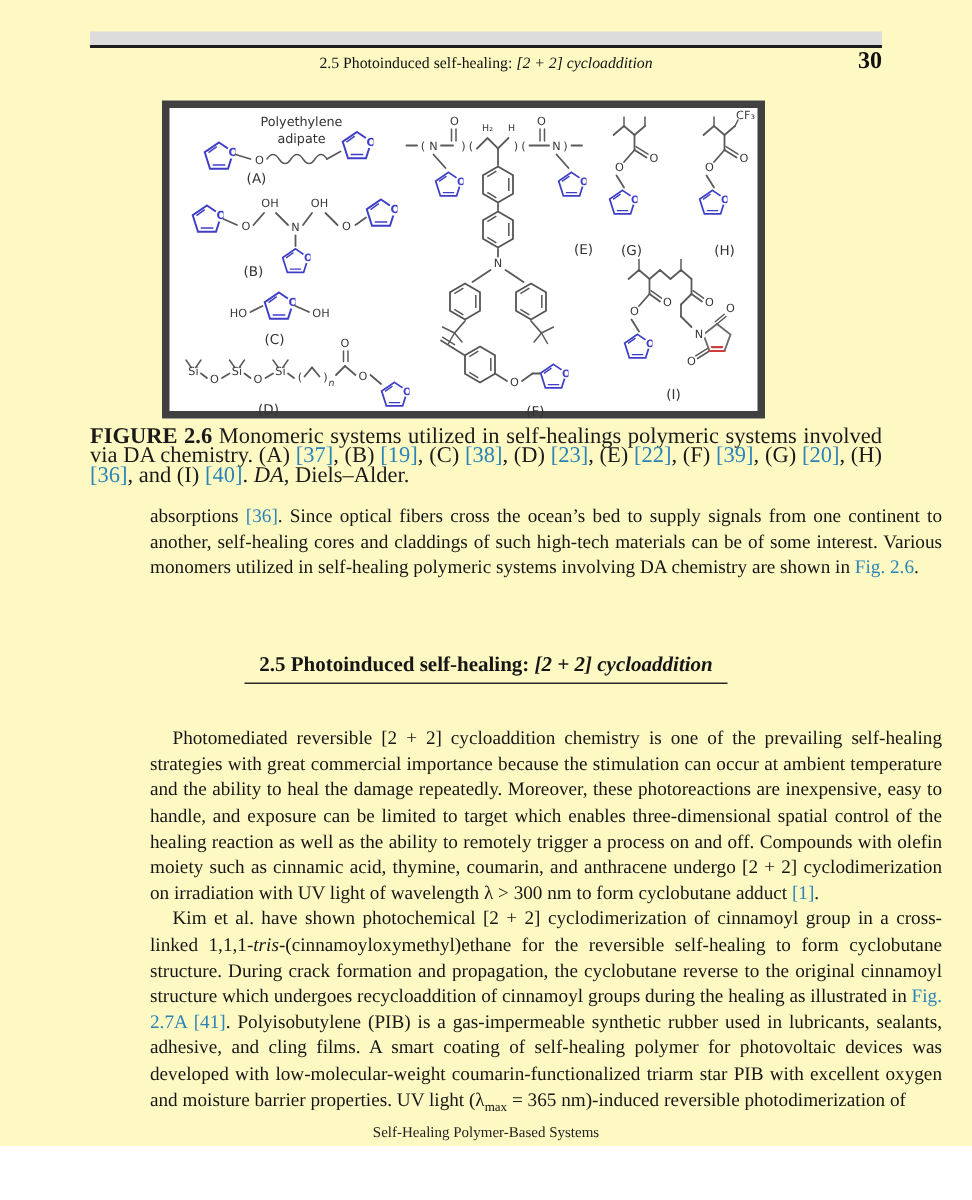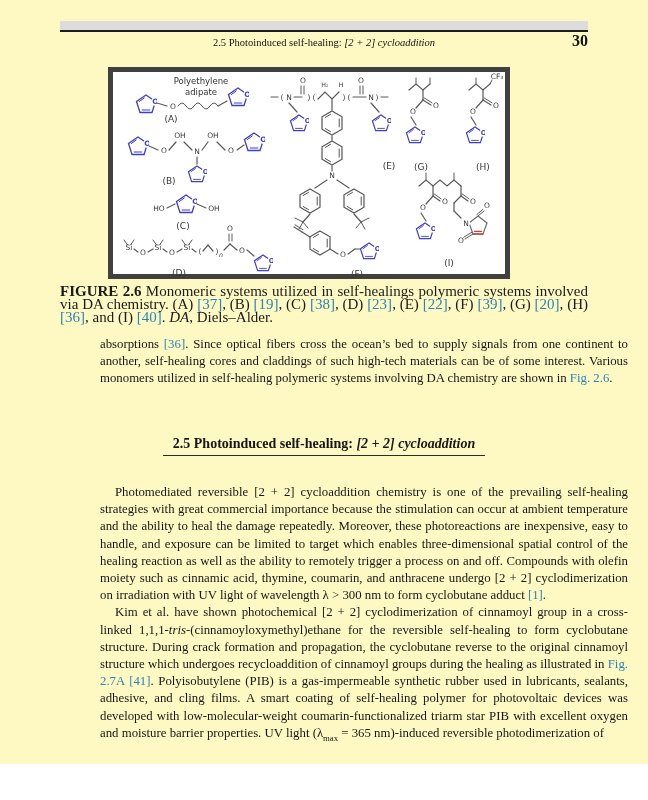--- a/index.html
+++ b/index.html
@@ -298,14 +298,15 @@
 
   <div class="section-heading">
     <span class="rule"><span>2.5  Photoinduced self-healing: </span><span class="i">[2 + 2] cycloaddition</span></span>
   </div>
 
   <div class="bodyblock" id="body2">
     <p><span>Photomediated reversible [2 + 2] cycloaddition chemistry is one of the prevailing self-healing strategies with great commercial importance because the stimulation can occur at ambient temperature and the ability to heal the damage repeatedly. Moreover, these photoreactions are inexpensive, easy to handle, and exposure can be limited to target which enables three-dimensional spatial control of the healing reaction as well as the ability to remotely trigger a process on and off. Compounds with olefin moiety such as cinnamic acid, thymine, coumarin, and anthracene undergo [2 + 2] cyclodimerization on irradiation with UV light of wavelength λ &gt; 300 nm to form cyclobutane adduct </span><span class="cite">[1]</span><span>.</span></p>
     <p><span>Kim et al. have shown photochemical [2 + 2] cyclodimerization of cinnamoyl group in a cross-linked 1,1,1-</span><span class="i">tris</span><span>-(cinnamoyloxymethyl)ethane for the reversible self-healing to form cyclobutane structure. During crack formation and propagation, the cyclobutane reverse to the original cinnamoyl structure which undergoes recycloaddition of cinnamoyl groups during the healing as illustrated in </span><span class="cite">Fig. 2.7A [41]</span><span>. Polyisobutylene (PIB) is a gas-impermeable synthetic rubber used in lubricants, sealants, adhesive, and cling films. A smart coating of self-healing polymer for photovoltaic devices was developed with low-molecular-weight coumarin-functionalized triarm star PIB with excellent oxygen and moisture barrier properties. UV light (λ</span><span class="sub">max</span><span> = 365 nm)-induced reversible photodimerization of</span></p>
   </div>
 
+  <div class="footer">Self-Healing Polymer-Based Systems</div>
 
 </div>
 
 </body></html>

